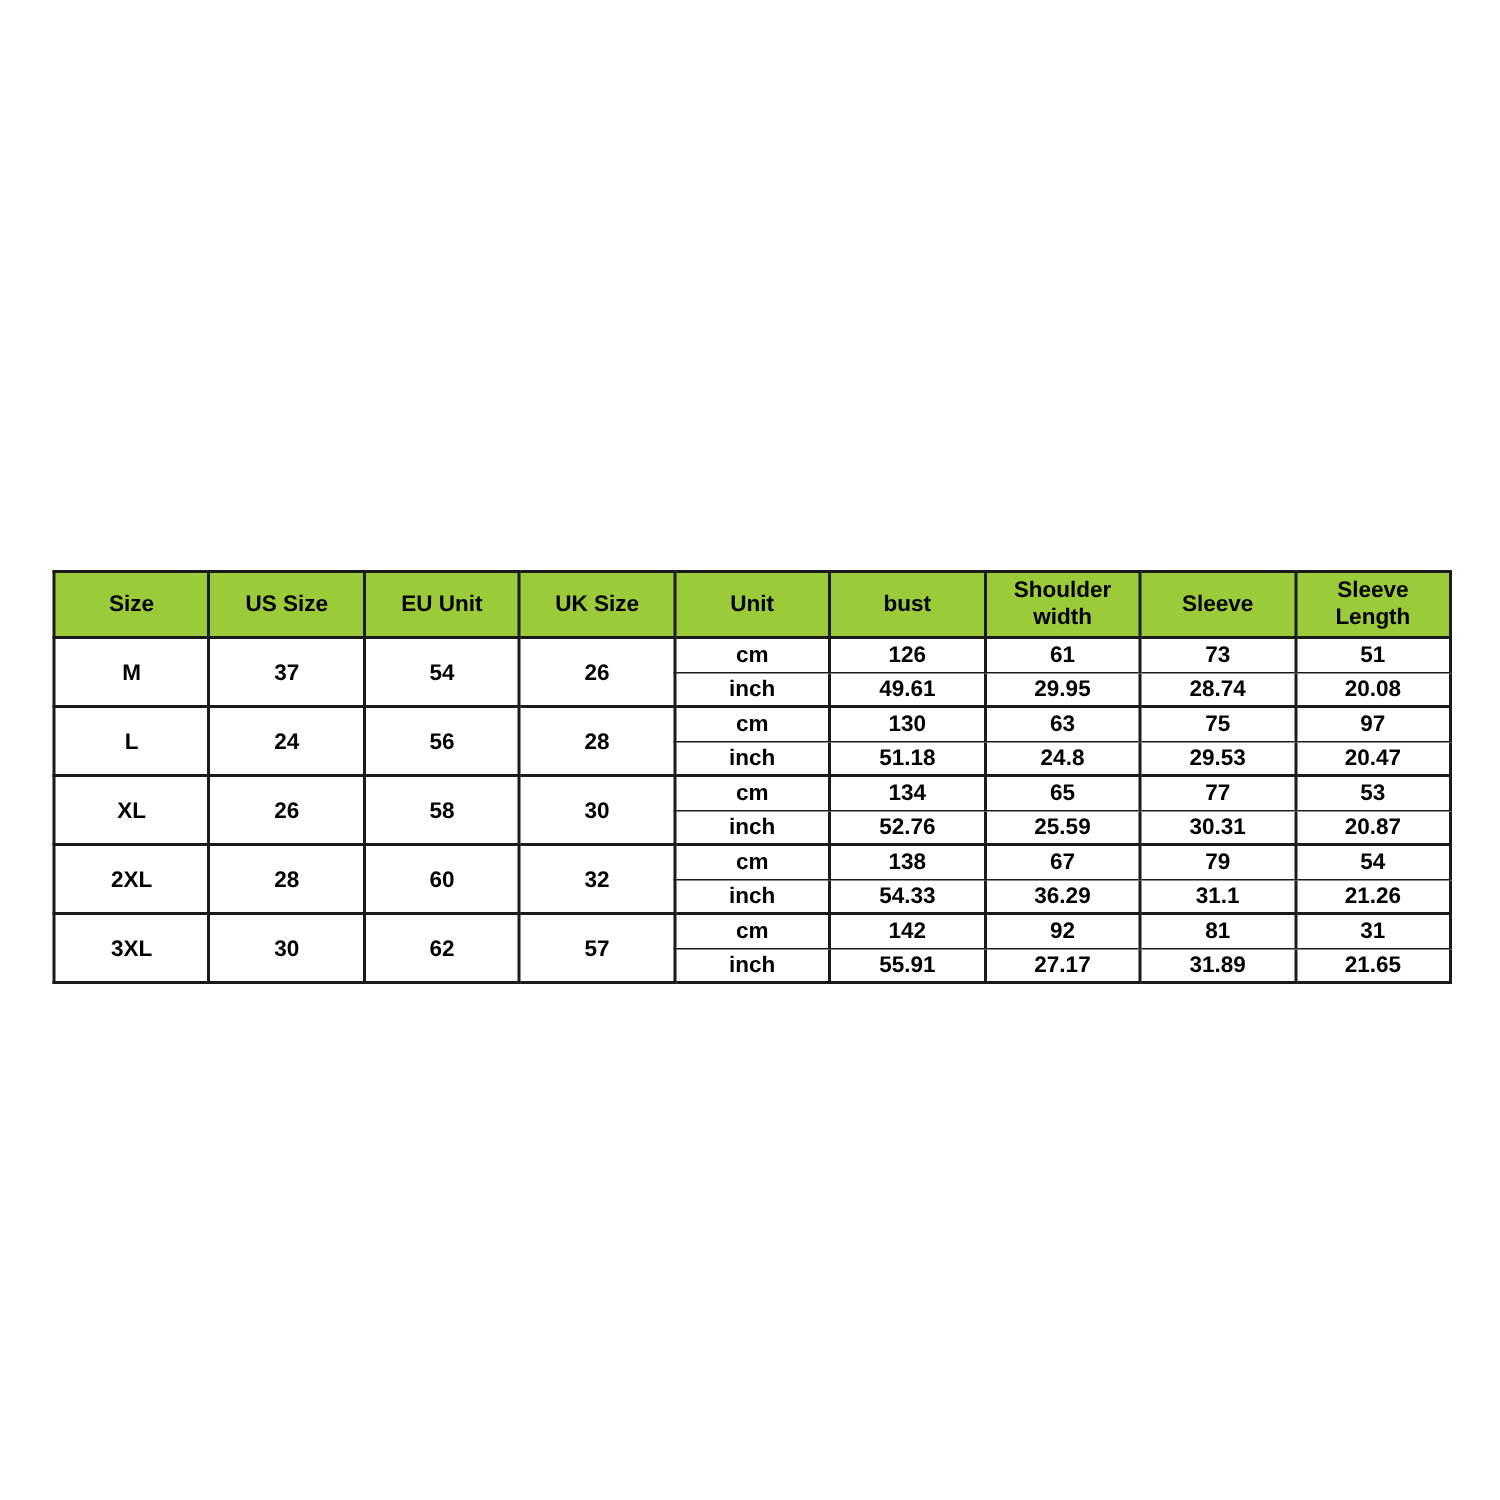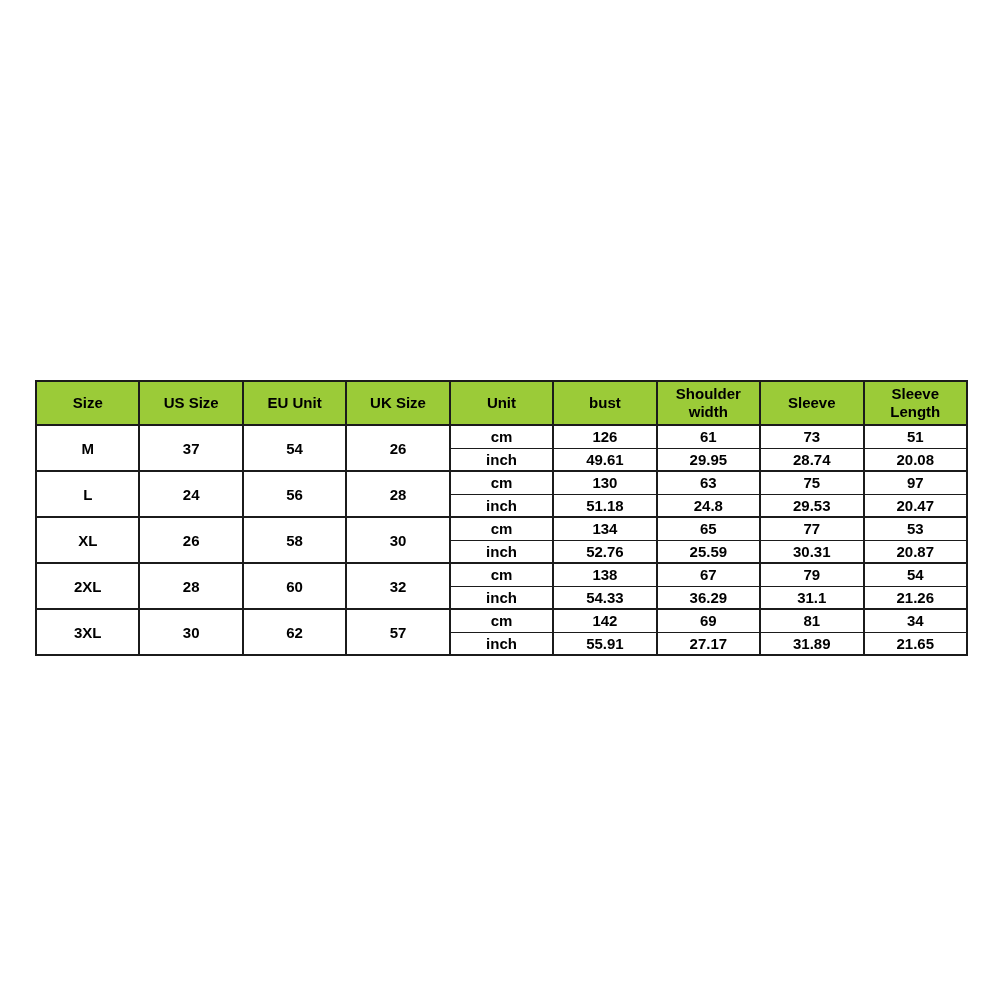--- a/index.html
+++ b/index.html
@@ -150,23 +150,23 @@
           <td>21.26</td>
         </tr>
 
         <tr class="cm-row">
           <td class="merged" rowspan="2">3XL</td>
           <td class="merged" rowspan="2">30</td>
           <td class="merged" rowspan="2">62</td>
           <td class="merged" rowspan="2">57</td>
           <td class="sub">cm</td>
           <td class="sub">142</td>
-          <td class="sub">69</td>
+          <td class="sub">92</td>
           <td class="sub">81</td>
-          <td class="sub">34</td>
+          <td class="sub">31</td>
         </tr>
         <tr class="inch-row">
           <td>inch</td>
           <td>55.91</td>
           <td>27.17</td>
           <td>31.89</td>
           <td>21.65</td>
         </tr>
       </tbody>
     </table>

